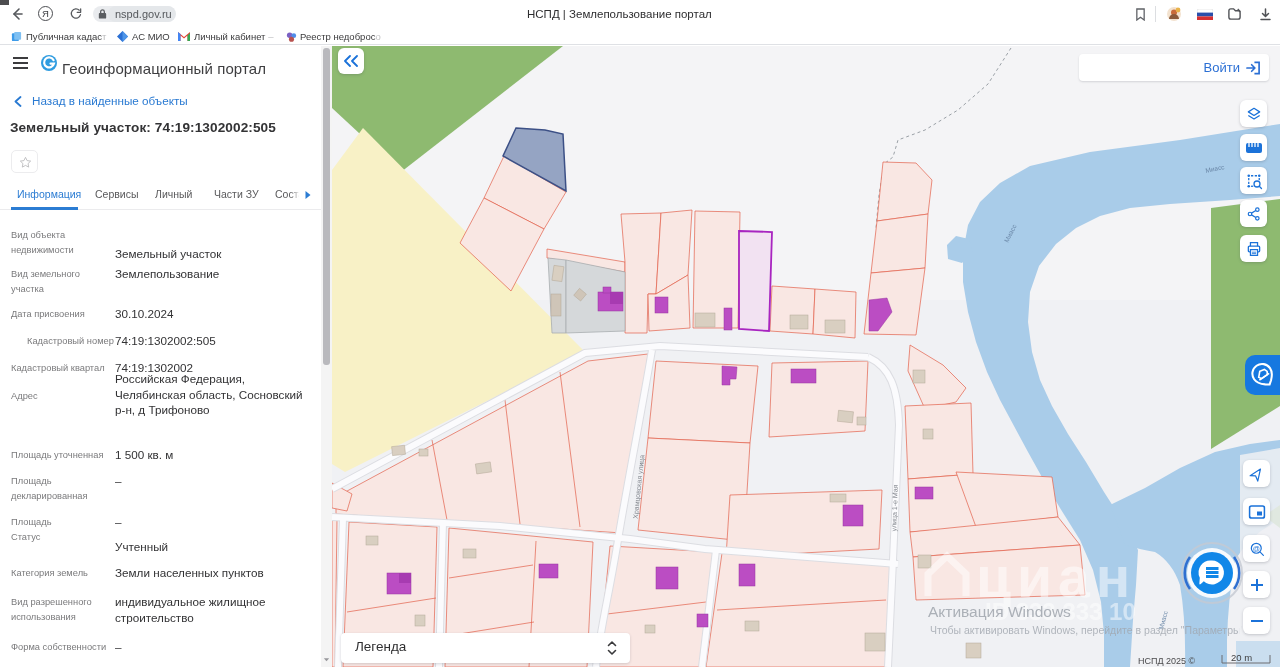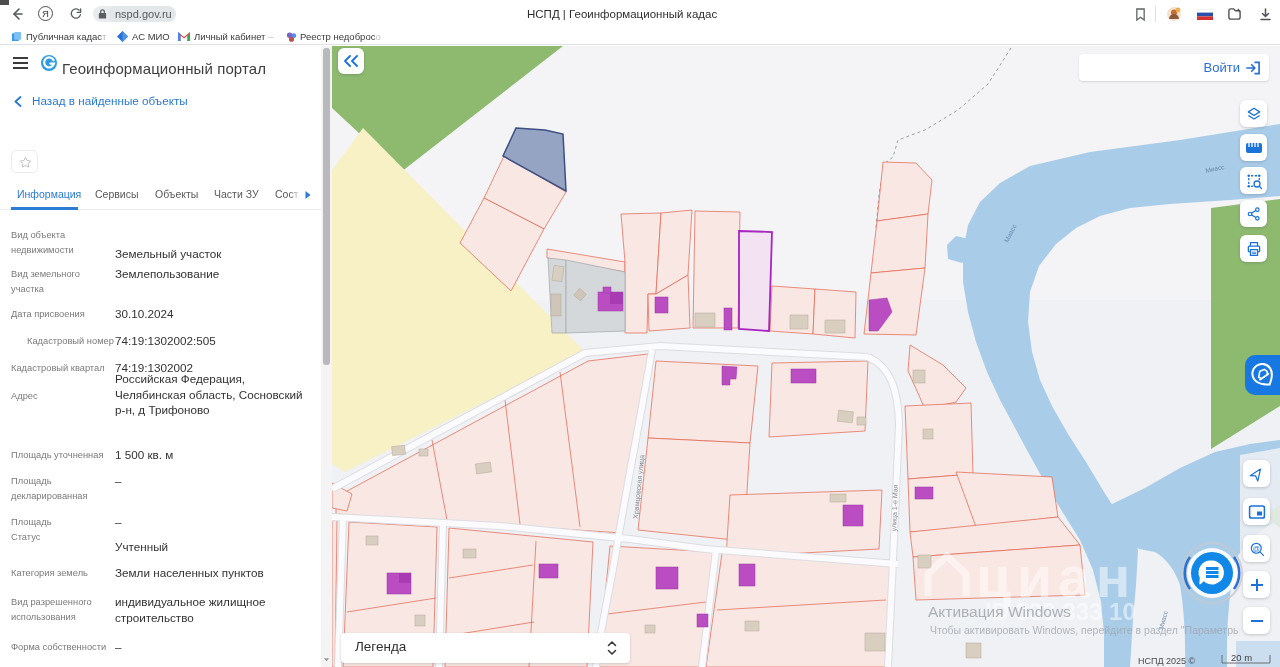--- a/index.html
+++ b/index.html
@@ -41,21 +41,21 @@
   <svg class="chrome-ic" style="left:69px; top:6px;" width="14" height="15" viewBox="0 0 24 24">
       <path d="M17.65 6.35A8 8 0 1 0 19.73 14" fill="none" stroke="#55585c" stroke-width="2.1" stroke-linecap="round"></path>
       <path d="M20 4 v6 h-6" fill="none" stroke="#55585c" stroke-width="2.1" stroke-linejoin="round" stroke-linecap="round"></path>
     </svg>
   <div id="addr"></div>
   <div id="addr2">nspd.gov.ru</div>
   <svg class="chrome-ic" style="left:97px; top:8px;" width="11" height="12" viewBox="0 0 12 12">
       <rect x="2" y="5" width="8" height="6" rx="1" fill="#5a5d61"></rect>
       <path d="M4 5 V3.5 a2 2 0 0 1 4 0 V5" fill="none" stroke="#5a5d61" stroke-width="1.4"></path>
     </svg>
-  <div id="tabtitle">НСПД | Геоинформационный кадас</div>
+  <div id="tabtitle">НСПД | Землепользование портал</div>
   <svg class="chrome-ic" style="left:1135px; top:8px;" width="11" height="13" viewBox="0 0 12 14">
       <path d="M2 1 h8 v12 l-4 -3 -4 3 z" fill="none" stroke="#5f6166" stroke-width="1.4"></path>
     </svg>
   <div class="chrome-ic" style="left:1155px; top:6px; width:1px; height:16px; background:#dcdee1;"></div>
   <svg class="chrome-ic" style="left:1166px; top:6px;" width="16" height="16" viewBox="0 0 16 16">
       <circle cx="8" cy="8" r="7" fill="#f3e2cf"></circle>
       <circle cx="8" cy="6.5" r="3" fill="#c96b3a"></circle>
       <path d="M3 13 a5 5 0 0 1 10 0" fill="#8b5a3a"></path>
       <circle cx="12" cy="4" r="2.4" fill="#e8b24a"></circle>
     </svg>
@@ -107,28 +107,29 @@
     </div>
   <svg class="abs" style="left:41px; top:9px;" width="16" height="16" viewBox="0 0 16 16">
       <circle cx="8" cy="8" r="8" fill="#2f9ce0"></circle>
       <path d="M12.6 5.2 A5 5 0 1 0 13 8.6 L9.5 8.6" fill="none" stroke="#fff" stroke-width="2.2" stroke-linecap="round"></path>
     </svg>
   <div class="abs" style="left:62px; top:14px; font-size:15px; color:#3e3e40; letter-spacing:.1px;">Геоинформационный портал</div>
   <svg class="abs" style="left:14px; top:50px;" width="8" height="11" viewBox="0 0 8 11">
       <path d="M6.5 1 L1.5 5.5 L6.5 10" fill="none" stroke="#2a7ad2" stroke-width="1.8" stroke-linecap="round" stroke-linejoin="round"></path>
     </svg>
   <div class="abs" style="left:32px; top:48px; font-size:11.7px; color:#2a7ad2;">Назад в найденные объекты</div>
+  <div class="abs" style="left:10px; top:74px; font-size:13.6px; font-weight:bold; color:#333335; letter-spacing:.1px; white-space:nowrap;">Земельный участок: 74:19:1302002:505</div>
   <div class="abs" style="left:11px; top:104px; width:27px; height:23px; border:1px solid #ececee; border-radius:5px;">
     <svg style="position:absolute; left:7px; top:5px;" width="13" height="13" viewBox="0 0 24 24">
         <path d="M12 2.5 l2.9 6 6.6.9 -4.8 4.6 1.2 6.5 -5.9-3.1 -5.9 3.1 1.2-6.5 -4.8-4.6 6.6-.9 z" fill="none" stroke="#bdbdbf" stroke-width="1.7" stroke-linejoin="round"></path>
       </svg>
   </div>
   <div class="abs" style="left:17px; top:142px; font-size:10.5px; color:#2b7cd3;">Информация</div>
   <div class="abs" style="left:95px; top:142px; font-size:10.5px; color:#59595b;">Сервисы</div>
-  <div class="abs" style="left:155px; top:142px; font-size:10.5px; color:#59595b;">Объекты</div>
+  <div class="abs" style="left:155px; top:142px; font-size:10.5px; color:#59595b;">Личный</div>
   <div class="abs" style="left:214px; top:142px; font-size:10.5px; color:#59595b;">Части ЗУ</div>
   <div class="abs" style="left:275px; top:142px; font-size:10.5px; color:#59595b; white-space:nowrap;">Состав ЕЗП</div>
   <div class="abs" style="left:299px; top:136px; width:22px; height:26px; background:#fff; box-shadow:-4px 0 6px rgba(255,255,255,.9);"></div>
   <svg class="abs" style="left:304px; top:144px;" width="8" height="10" viewBox="0 0 8 10">
       <path d="M1.5 1 L6.5 5 L1.5 9 z" fill="#2b7cd3"></path>
     </svg>
   <div class="abs" style="left:0; top:163px; width:321px; height:1px; background:#ebebed;"></div>
   <div class="abs" style="left:11px; top:161px; width:67px; height:2.5px; background:#2b7cd3;"></div>
   <div class="lbl" style="top:182px;">Вид объекта<br>недвижимости</div>
   <div class="val" style="top:180px;margin-top:20px;">Земельный участок</div>

